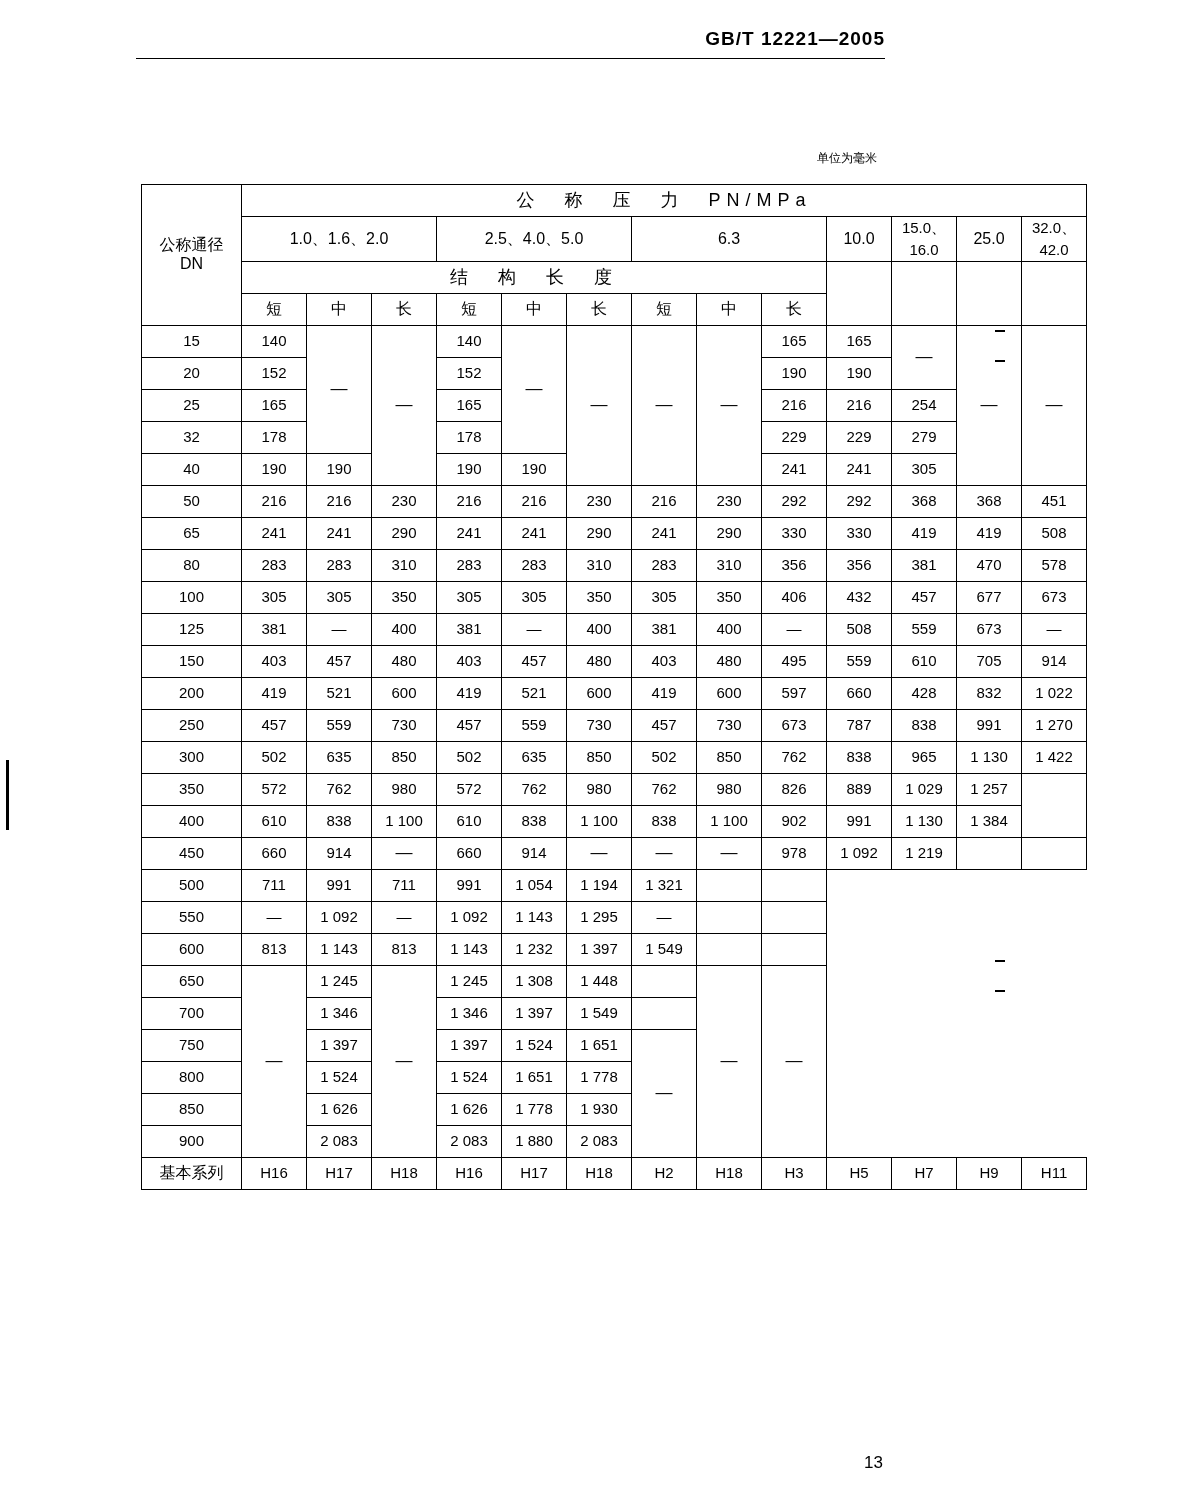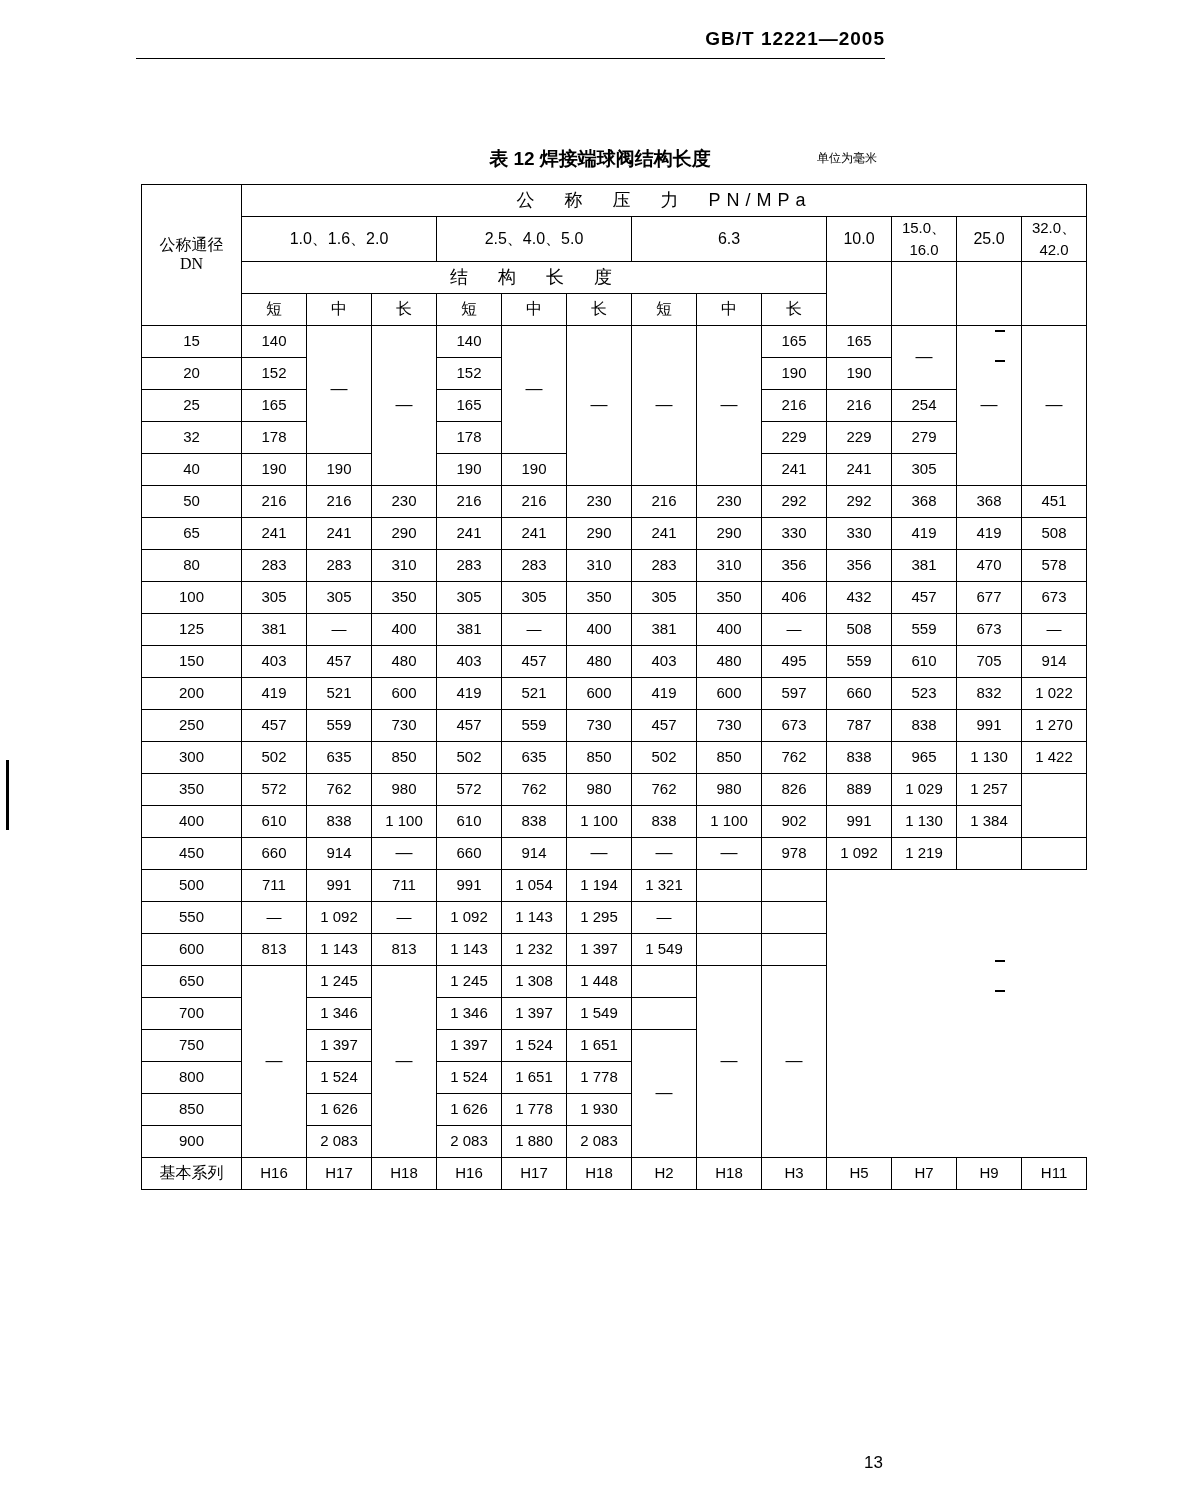--- a/index.html
+++ b/index.html
@@ -71,21 +71,20 @@
   }
   td.dn{height:31px;}
   .hdr-top{height:62px;font-size:18px;letter-spacing:6px;}
   .hdr-press{height:74px;font-size:16px;}
   .hdr-press .two{line-height:1.45;font-size:15px;}
   .hdr-struct{height:42px;font-size:18px;letter-spacing:6px;margin-top:32px;}
   .hdr-sub{height:40px;font-size:16px;}
   .dncell{
     font-size:16px;
     line-height:1.5;
-    font-family:Liberation Serif, serif;
   }
   .dash{font-size:17px;}
   .series td{height:36px;font-size:15px;}
   .series .lbl{font-size:16px;}
   .pageno{
     position:absolute;
     bottom:38px;right:130px;
     font-size:17px;
     font-family:"Liberation Sans", sans-serif;
   }
@@ -102,21 +101,20 @@
 </style>
 </head>
 <body>
 
 <div class="page">
 
   <div class="header">GB/T 12221—2005</div>
   <div class="header-rule"></div>
 
 
-  <div class="tbl-title">表 12   焊接端球阀结构长度</div>
   <div class="unit">单位为毫米</div>
 
   <div class="tablewrap">
     <table class="t">
       <colgroup>
         <col style="width:100px">
         <col style="width:65px">
           <col style="width:65px">
           <col style="width:65px">
         <col style="width:65px">
@@ -323,21 +321,21 @@
             <td>419</td>
             <td>521</td>
             <td>600</td>
             <td>419</td>
             <td>521</td>
             <td>600</td>
             <td>419</td>
             <td>600</td>
             <td>597</td>
             <td>660</td>
-            <td>523</td>
+            <td>428</td>
             <td>832</td>
             <td>1 022</td>
           </tr>
           <tr>
             <td class="dn">250</td>
             <td>457</td>
             <td>559</td>
             <td>730</td>
             <td>457</td>
             <td>559</td>

